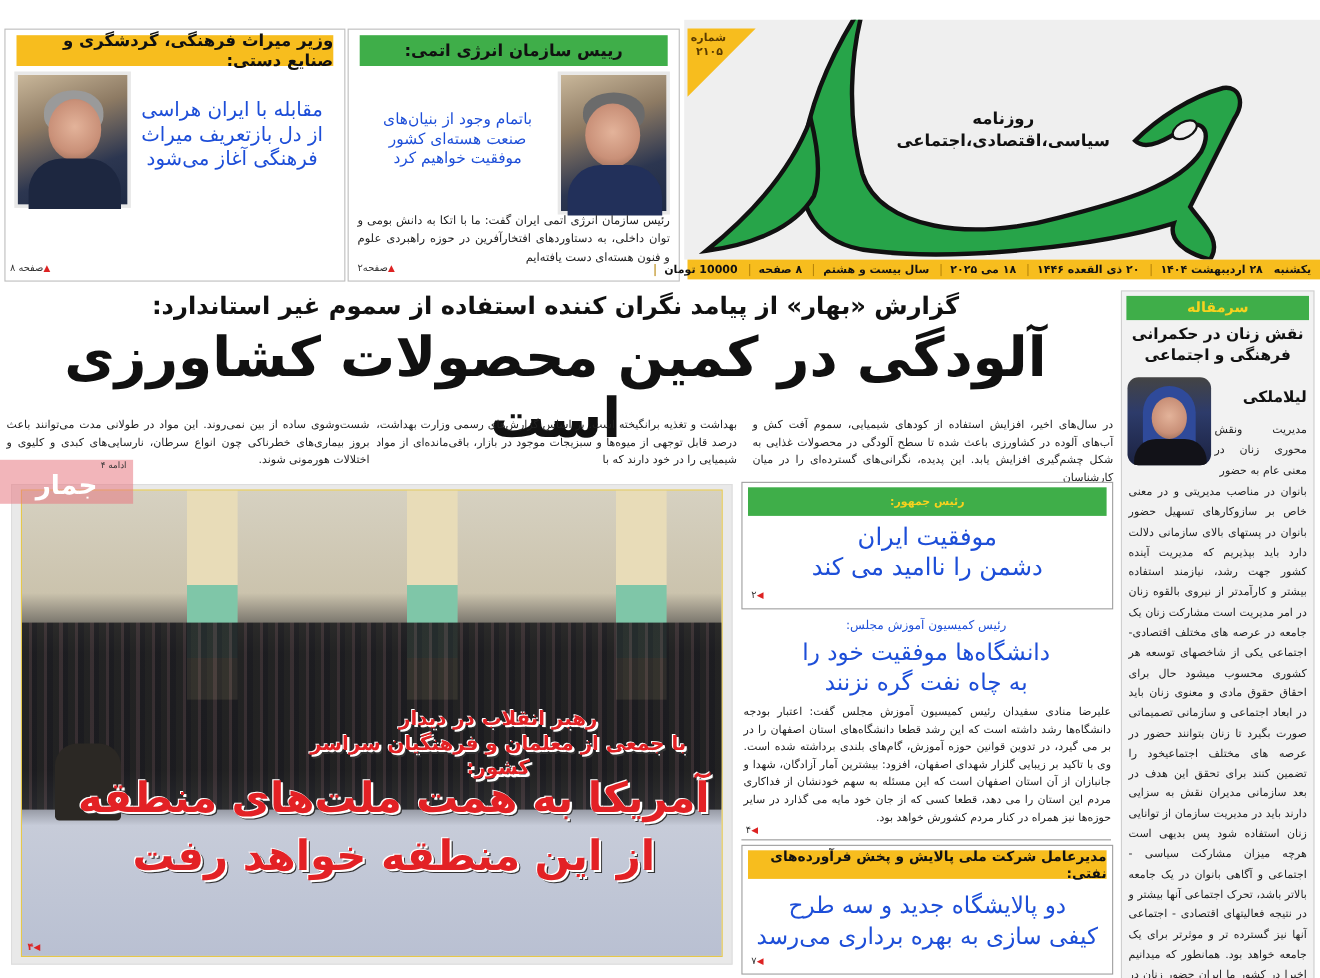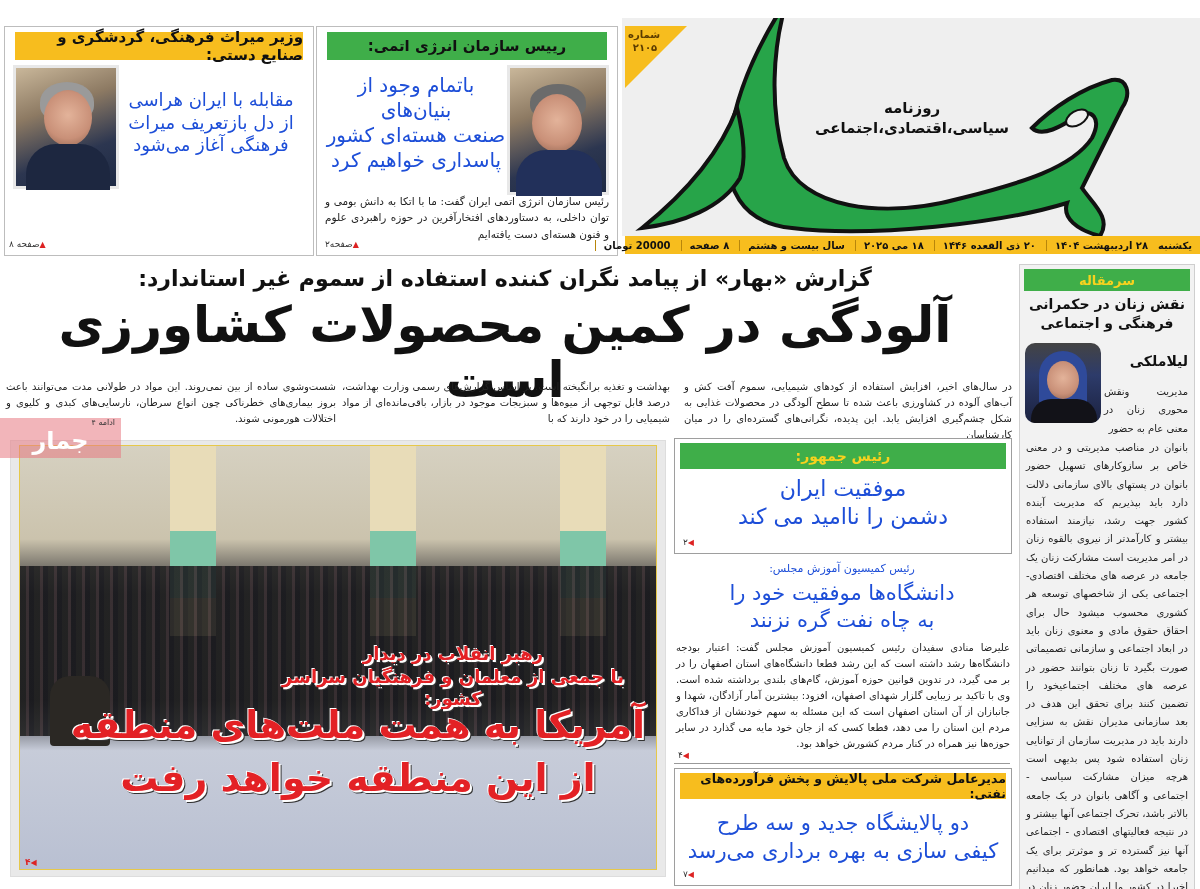--- a/index.html
+++ b/index.html
@@ -37,21 +37,21 @@
   .watermark small{display:block;font-size:8px;color:#333;text-align:right;padding-right:6px;font-weight:normal;}
   
   .editorial{position:absolute;left:1019px;top:264px;width:174px;height:625px;background:#f2f2f2;border:1px solid #cfcfcf;}
   .editorial .tag{position:absolute;left:4px;right:4px;top:4px;height:22px;background:#3fae49;color:#f7d21e;font-weight:bold;font-size:13px;display:flex;align-items:center;justify-content:center;}
   .ed-title{position:absolute;left:4px;right:4px;top:30px;text-align:center;font-weight:bold;font-size:14px;line-height:1.35;}
   .ed-photo{position:absolute;left:5px;top:78px;width:76px;height:80px;border-radius:10px;background:linear-gradient(180deg,#444 0%,#2d3b6a 40%,#1b2240 100%);overflow:hidden;}
   .ed-author{position:absolute;right:6px;top:88px;font-weight:bold;font-size:14px;}
   .ed-text{position:absolute;right:6px;font-size:10px;line-height:1.83;text-align:justify;color:#222;}
   
   .box{position:absolute;border:1px solid #9e9e9e;background:#fff;}
-  .box .k{position:absolute;left:5px;right:5px;top:4px;height:26px;display:flex;align-items:center;justify-content:center;font-weight:bold;font-size:14px;}
+  .box .k{position:absolute;left:5px;right:5px;top:4px;height:26px;display:flex;align-items:center;justify-content:center;font-weight:bold;font-size:10px;}
   .rule{position:absolute;height:1px;background:#999;}
 </style>
 </head>
 <body>
 
 <div class="topbox" style="left:4px;width:308px;height:228px;">
   <div class="kicker yellow">وزیر میراث فرهنگی، گردشگری و صنایع دستی:</div>
   <div class="photo" style="left:8px;top:38px;width:100px;height:118px;">
     <div class="hair" style="left:24px;top:14px;width:54px;height:40px;background:#9a9a9a;"></div>
     <div class="face" style="left:28px;top:22px;width:48px;height:56px;"></div>
@@ -65,24 +65,24 @@
   <div class="pageref" style="left:4px;top:212px;"><span class="tri">▲</span><span>صفحه ۸</span></div>
 </div>
 
 <div class="topbox" style="left:316px;width:300px;height:228px;">
   <div class="kicker green">رییس سازمان انرژی اتمی:</div>
   <div class="photo" style="right:8px;top:38px;width:96px;height:124px;left:auto;">
     <div class="hair" style="left:20px;top:16px;width:56px;height:36px;background:#6b6b6b;"></div>
     <div class="face" style="left:22px;top:26px;width:50px;height:58px;"></div>
     <div style="position:absolute;left:6px;top:82px;width:86px;height:46px;background:#22305a;border-radius:30px 30px 0 0;"></div>
   </div>
-  <div class="headline" style="left:6px;right:108px;top:46px;font-size:20px;">
+  <div class="headline" style="left:6px;right:108px;top:74px;font-size:14px;">
     <div>باتمام وجود از بنیان‌های</div>
     <div>صنعت هسته‌ای کشور</div>
-    <div>پاسداری خواهیم کرد</div>
+    <div>موفقیت خواهیم کرد</div>
   </div>
   <div class="body" style="left:8px;right:8px;top:166px;">رئیس سازمان انرژی اتمی ایران گفت: ما با اتکا به دانش بومی و توان داخلی، به دستاوردهای افتخارآفرین در حوزه راهبردی علوم و فنون هسته‌ای دست یافته‌ایم</div>
   <div class="pageref" style="left:8px;top:212px;"><span class="tri">▲</span><span>صفحه۲</span></div>
 </div>
 
 <div class="mast">
   <svg width="578" height="218" viewBox="0 0 578 218" style="position:absolute;left:0;top:0;">
     <path d="M165 -18 C150 30 148 90 162 140 C178 190 260 202 340 180 C400 165 450 150 470 120 C480 100 470 90 455 98 C440 108 420 120 410 110 C430 90 460 70 490 62 C505 60 510 75 500 90 C490 110 470 150 460 170 C470 185 490 200 478 218 C455 212 440 200 445 185 C380 205 250 220 170 210 C120 205 100 170 108 120 C115 70 140 20 165 -18 Z" fill="#27a449" stroke="#111" stroke-width="4"></path>
     <path d="M115 90 C100 130 70 170 20 210 C60 205 100 190 118 160 C125 140 120 110 115 90 Z" fill="#27a449" stroke="#111" stroke-width="4"></path>
     <ellipse cx="455" cy="100" rx="12" ry="7" fill="#efefef" stroke="#111" stroke-width="2" transform="rotate(-30 455 100)"></ellipse>
@@ -97,21 +97,21 @@
   <div>شماره</div>
   <div>۲۱۰۵</div>
 </div>
 <div class="datebar">
   <div>یکشنبه</div>
   <span>۲۸ اردیبهشت ۱۴۰۴</span>
   <span>۲۰ ذی القعده ۱۴۴۶</span>
   <span>۱۸ می ۲۰۲۵</span>
   <span>سال بیست و هشتم</span>
   <span>۸ صفحه</span>
-  <span>20000 تومان</span>
+  <span>10000 تومان</span>
 </div>
 
 <div class="supertitle">گزارش «بهار» از پیامد نگران کننده استفاده از سموم غیر استاندارد:</div>
 <div class="maintitle">آلودگی در کمین محصولات کشاورزی است</div>
 <div class="col" style="left:684px;width:328px;">در سال‌های اخیر، افزایش استفاده از کودهای شیمیایی، سموم آفت کش و آب‌های آلوده در کشاورزی باعث شده تا سطح آلودگی در محصولات غذایی به شکل چشم‌گیری افزایش یابد. این پدیده، نگرانی‌های گسترده‌ای را در میان کارشناسان</div>
 <div class="col" style="left:342px;width:328px;">بهداشت و تغذیه برانگیخته است. بر اساس گزارش‌های رسمی وزارت بهداشت، درصد قابل توجهی از میوه‌ها و سبزیجات موجود در بازار، باقی‌مانده‌ای از مواد شیمیایی را در خود دارند که با</div>
 <div class="col" style="left:6px;width:330px;">شست‌وشوی ساده از بین نمی‌روند. این مواد در طولانی مدت می‌توانند باعث بروز بیماری‌های خطرناکی چون انواع سرطان، نارسایی‌های کبدی و کلیوی و اختلالات هورمونی شوند.</div>
 
 <div class="mainphoto">
   <div class="inner">

